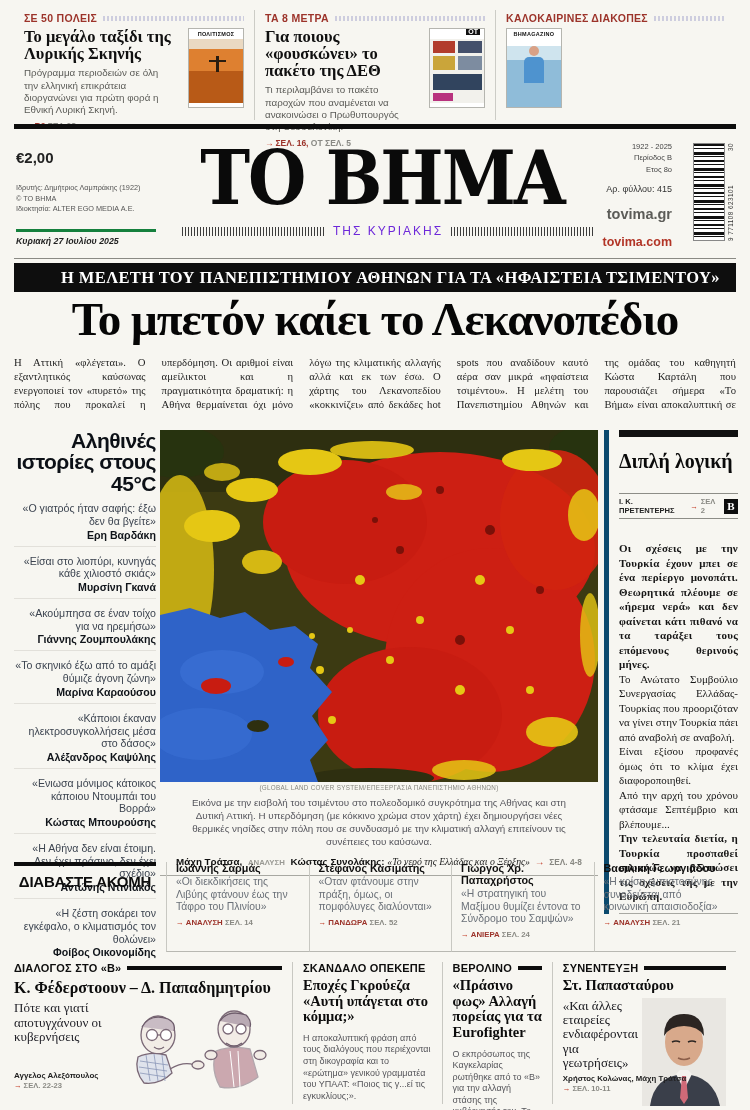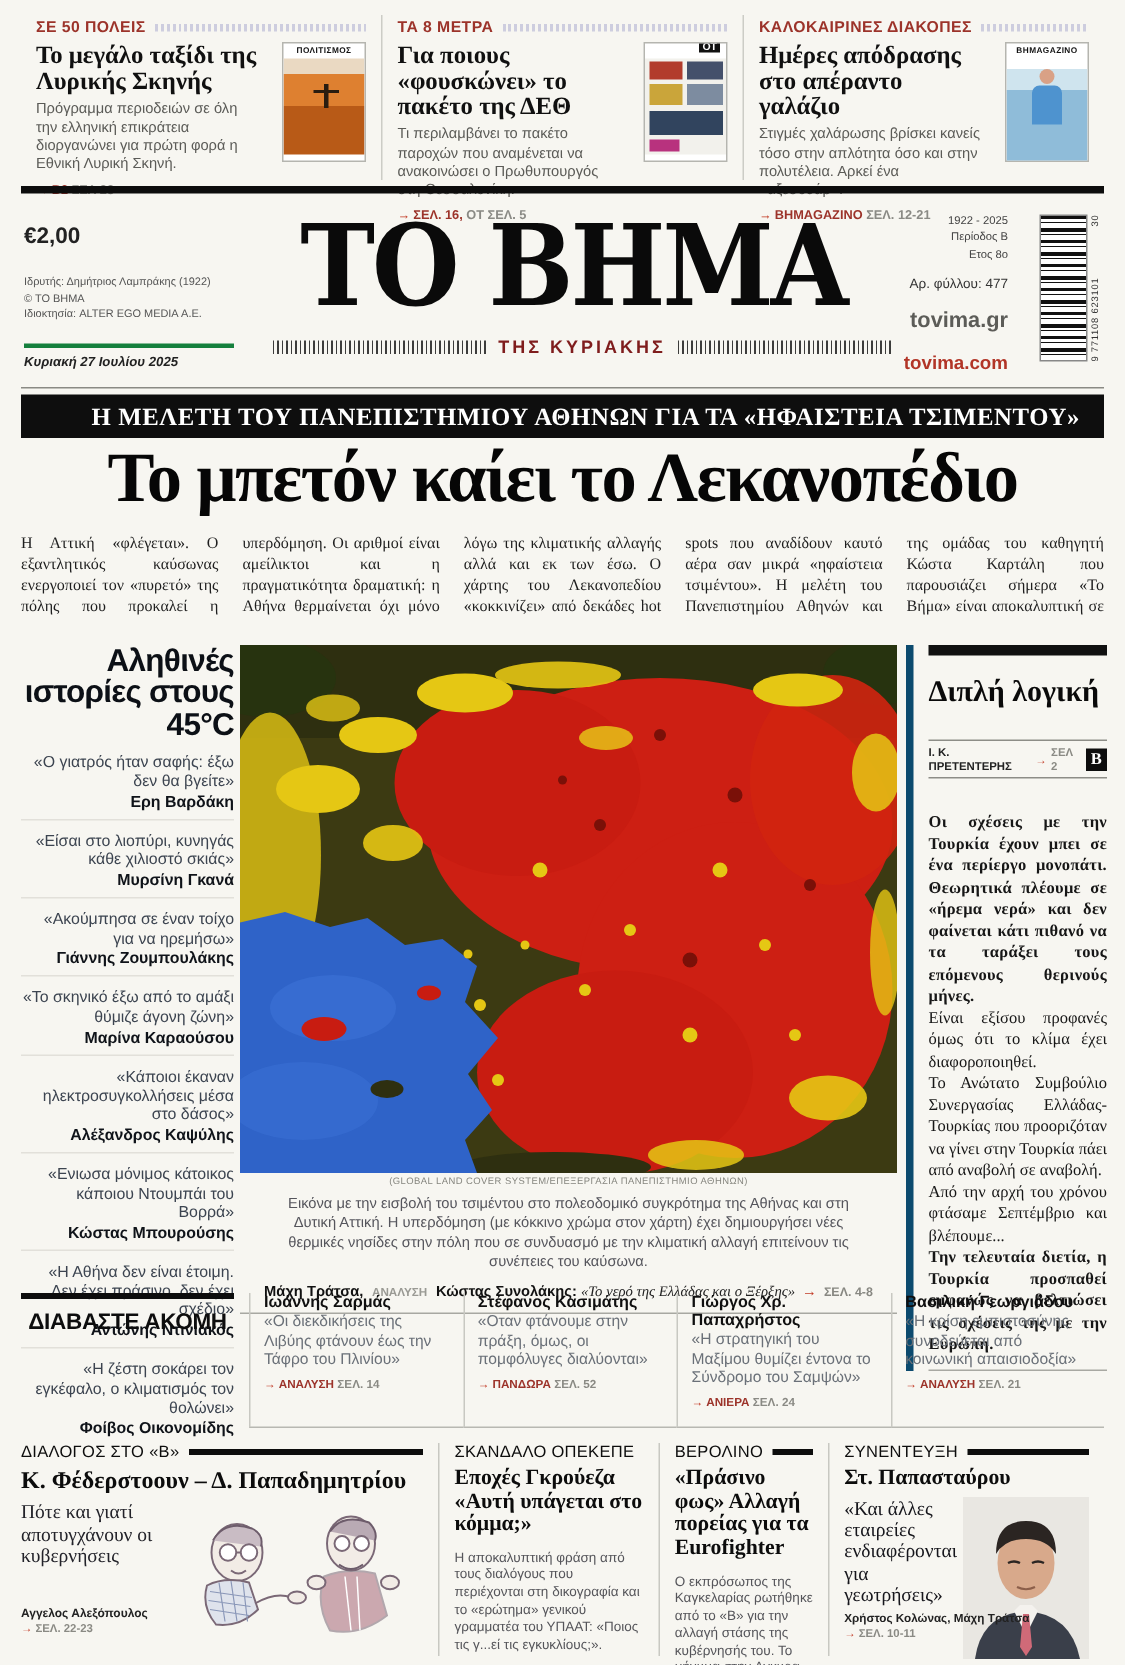--- a/index.html
+++ b/index.html
@@ -45,21 +45,21 @@
   .masthead { position:absolute; top:131px; left:14px; right:14px; height:125px; }
   .m-left { position:absolute; left:2px; top:18px; width:170px; }
   .m-price { font-size:15px; font-weight:bold; color:#222; }
   .m-founder { margin-top:17px; font-size:7.3px; line-height:1.45; color:#555; }
   .m-date { margin-top:14px; border-top:3px solid #15803d; padding-top:4px; font-size:8.8px; font-weight:bold; color:#222; width:140px;font-style:italic; }
   .m-logo { position:absolute; left:168px; width:400px; top:2px; text-align:center;
             font-family:"DejaVu Serif","Liberation Serif",serif; font-weight:bold; font-size:67px;
             letter-spacing:-2px; color:#0a0a0a; transform:scaleY(1.12); transform-origin:top; white-space:nowrap; }
   .m-edition-row { position:absolute; left:168px; width:412px; top:93px; display:flex; align-items:center; gap:8px; }
   .m-hatch { flex:1; height:9px; background:repeating-linear-gradient(90deg,#1c1c1c 0 1px,transparent 1px 3px); opacity:.85; }
-  .m-edition { font-size:12px; font-weight:bold; letter-spacing:2px; color:#7f1d1d; white-space:nowrap; }
+  .m-edition { font-size:12px; font-weight:normal; letter-spacing:2px; color:#6d28d9; white-space:nowrap; }
   .m-right { position:absolute; right:64px; top:10px; width:110px; text-align:right; }
   .m-years { font-size:7.5px; color:#444; line-height:1.5; }
   .m-issue { margin-top:9px; font-size:9px; color:#333; }
   .m-site1 { margin-top:12px; font-size:14.5px; font-weight:bold; color:#5c5c58; }
   .m-site2 { margin-top:13px; font-size:12.5px; font-weight:bold; color:#b23527; }
   .barcode-wrap { position:absolute; right:2px; top:12px; display:flex; gap:2px; height:98px; }
   .barcode-bars { width:32px; height:98px; background:repeating-linear-gradient(180deg,#111 0 2px,#fff 2px 4px,#111 4px 5px,#fff 5px 8px,#111 8px 11px,#fff 11px 12px,#111 12px 13px,#fff 13px 16px); border:1px solid #888; }
   .bc-col { display:flex; flex-direction:column; align-items:center; justify-content:space-between; }
   .bc-vert { writing-mode:vertical-rl; transform:rotate(180deg); font-size:6.3px; color:#333; letter-spacing:.5px; }
   .m-rule { position:absolute; top:258px; left:14px; right:14px; border-top:1px solid #8a8a84; }
@@ -125,21 +125,21 @@
   .rs-ref .ref-label { color:#9c332a; }
   .rs-ref .pg { color:#8a8a84; }
 
   
   .bottom-strip { position:absolute; top:962px; left:14px; right:14px; height:142px; display:flex; }
   .bs-sec { padding:0 10px; position:relative; }
   .bs-sec + .bs-sec { border-left:1px solid #c8c8c2; }
   .bs-sec1 { flex:1.95; padding-left:0; }
   .bs-sec2,.bs-sec3,.bs-sec4 { flex:1; }
   .bs-header { display:flex; align-items:center; gap:6px; }
-  .bs-h-label { font-size:11px; font-weight:normal; color:#0d0d0d; letter-spacing:.2px; white-space:nowrap; }
+  .bs-h-label { font-size:11px; font-weight:bold; color:#0d0d0d; letter-spacing:.2px; white-space:nowrap; }
   .bs-h-bar { flex:1; height:3.5px; background:#0d0d0d; }
   .dlg-headline { margin-top:5px; font-family:"Liberation Serif",serif; font-weight:bold; font-size:16px; color:#0c0c0c; }
   .dlg-row { display:flex; }
   .dlg-left { width:96px; flex:none; }
   .dlg-sub { margin-top:4px; font-family:"Liberation Serif",serif; font-size:13px; line-height:1.12; color:#23232a; }
   .dlg-byline { margin-top:26px; font-size:8px; font-weight:bold; color:#222; line-height:1.3; }
   .dlg-art { margin-left:auto; margin-top:2px; }
   .sec-headline { margin-top:4px; font-family:"Liberation Serif",serif; font-weight:bold; font-size:14.5px; line-height:1.08; color:#0c0c0c; }
   .sec-body { margin-top:8px; font-size:9px; line-height:1.28; color:#55555a; }
   .ref-sm { font-size:7.6px; font-weight:bold; color:#8a8a84; }
@@ -199,25 +199,20 @@
           </div>
         </div>
       </div>
     </div>
     <div class="teaser">
       <div class="kicker-row">
         <span class="kicker">ΚΑΛΟΚΑΙΡΙΝΕΣ ΔΙΑΚΟΠΕΣ</span>
         <span class="kicker-hatch"></span>
       </div>
       <div class="t-body">
-        <div class="t-text">
-          <div class="t-headline">Ημέρες απόδρασης στο απέραντο γαλάζιο</div>
-          <div class="t-sum">Στιγμές χαλάρωσης βρίσκει κανείς τόσο στην απλότητα όσο και στην πολυτέλεια. Αρκεί ένα «αξεσουάρ».</div>
-          <div class="t-ref"><span class="arr">→</span><span class="ref-label">ΒΗΜΑGAZINO</span> <span>ΣΕΛ. 12-21</span></div>
-        </div>
         <div class="thumb">
           <div class="tlabel">ΒΗΜΑGAZINO</div>
           <div class="tart tart3">
             <div class="head3"></div>
             <div class="torso3"></div>
           </div>
         </div>
       </div>
     </div>
   </div>
@@ -239,21 +234,21 @@
       <span class="m-hatch"></span>
       <span class="m-edition">ΤΗΣ ΚΥΡΙΑΚΗΣ</span>
       <span class="m-hatch"></span>
     </div>
     <div class="m-right">
       <div class="m-years">
         <div>1922 - 2025</div>
         <div>Περίοδος Β</div>
         <div>Ετος 8ο</div>
       </div>
-      <div class="m-issue">Αρ. φύλλου: 477</div>
+      <div class="m-issue">Αρ. φύλλου: 415</div>
       <div class="m-site1">tovima.gr</div>
       <div class="m-site2">tovima.com</div>
     </div>
     <div class="barcode-wrap">
       <div class="barcode-bars"></div>
       <div class="bc-col">
         <span class="bc-vert">30</span>
         <span class="bc-vert">9 771108 623101</span>
       </div>
     </div>
@@ -368,22 +363,22 @@
     <div class="op-topbar"></div>
     <div class="op-title">Διπλή λογική</div>
     <div class="op-byline">
       <span>Ι. Κ. ΠΡΕΤΕΝΤΕΡΗΣ</span>
       <span class="arr">→</span>
       <span class="pg">ΣΕΛ 2</span>
       <span class="b-logo">B</span>
     </div>
     <div class="op-body">
       <p class="emph">Οι σχέσεις με την Τουρκία έχουν μπει σε ένα περίεργο μονοπάτι. Θεωρητικά πλέουμε σε «ήρεμα νερά» και δεν φαίνεται κάτι πιθανό να τα ταράξει τους επόμενους θερινούς μήνες.</p>
+      <p>Το Ανώτατο Συμβούλιο Συνεργασίας Ελλάδας-Τουρκίας που προοριζόταν να γίνει στην Τουρκία πάει από αναβολή σε αναβολή.</p>
       <p>Είναι εξίσου προφανές όμως ότι το κλίμα έχει διαφοροποιηθεί.</p>
-      <p>Το Ανώτατο Συμβούλιο Συνεργασίας Ελλάδας-Τουρκίας που προοριζόταν να γίνει στην Τουρκία πάει από αναβολή σε αναβολή.</p>
       <p>Από την αρχή του χρόνου φτάσαμε Σεπτέμβριο και βλέπουμε...</p>
       <p class="emph">Την τελευταία διετία, η Τουρκία προσπαθεί εμφανώς να βελτιώσει τις σχέσεις της με την Ευρώπη.</p>
     </div>
     <div class="op-end"></div>
   </div>
 
   <div class="read-strip">
     <div class="rs-label">
       <div class="rs-bar"></div>
       <div class="rs-label-text">ΔΙΑΒΑΣΤΕ ΑΚΟΜΗ</div>

